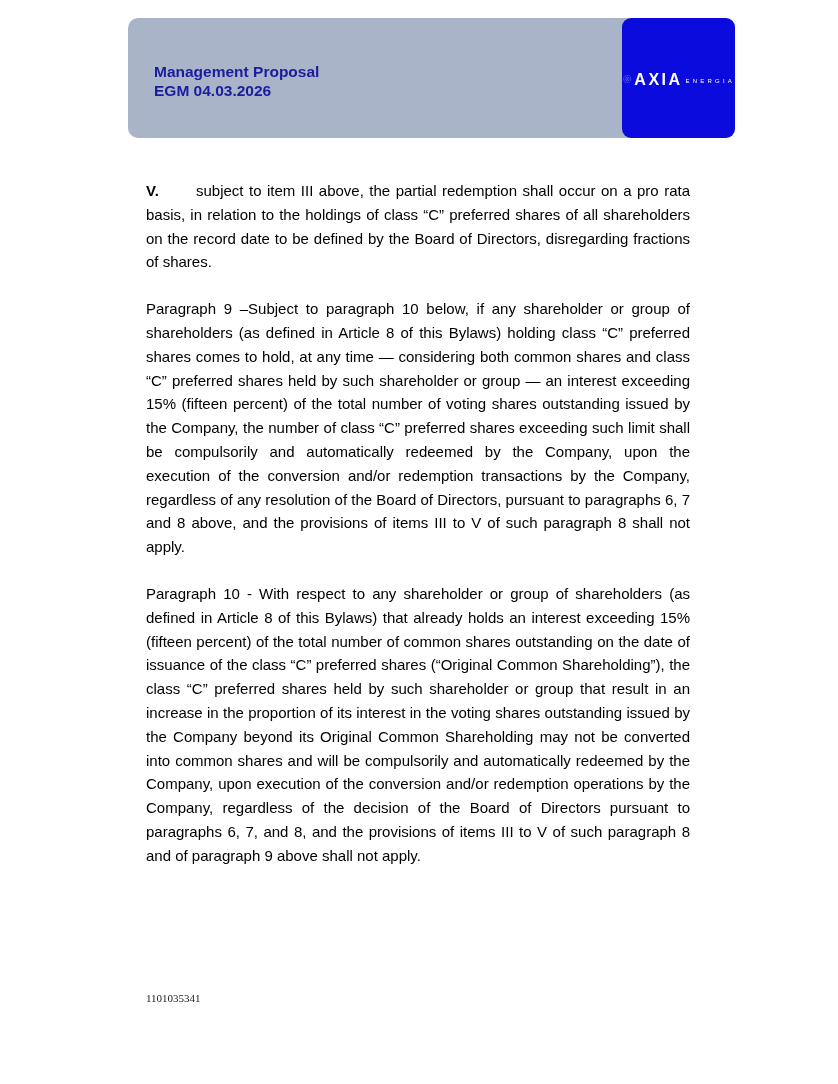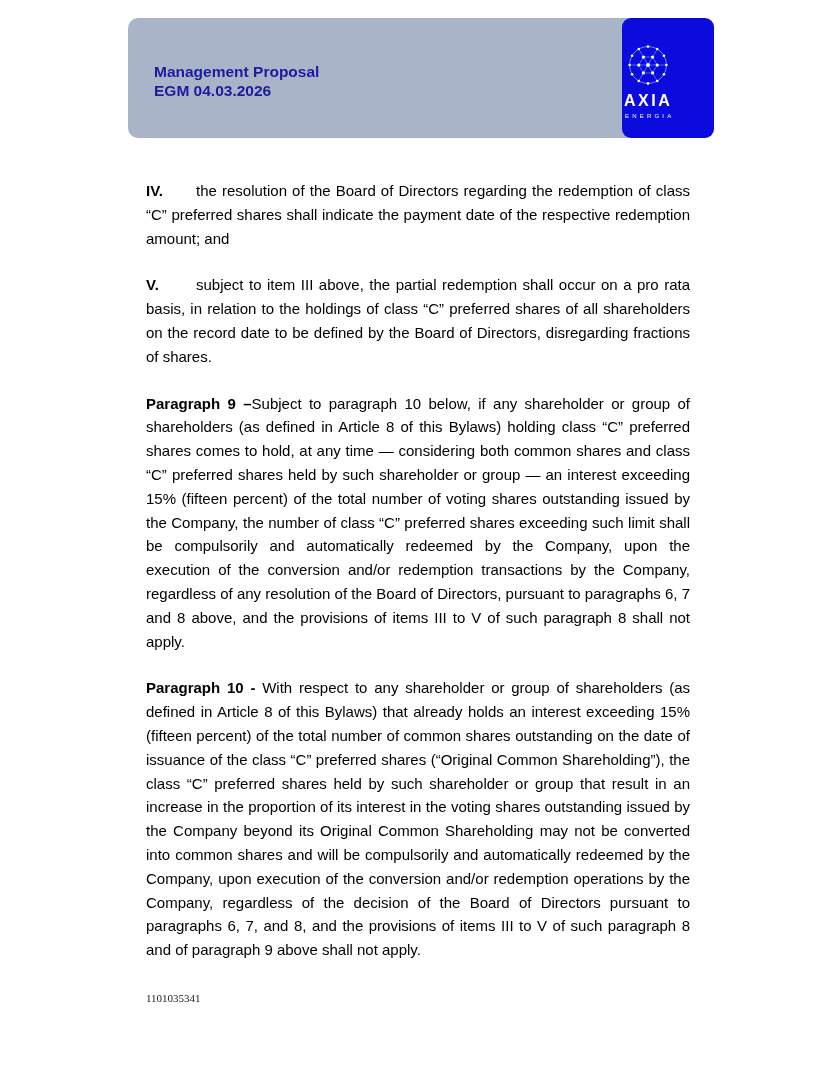--- a/index.html
+++ b/index.html
@@ -25,25 +25,26 @@
     position: absolute;
     left: 26px; top: 44px;
     font-weight: 700;
     font-size: 15.5px;
     line-height: 19px;
     color: var(--header-text, #1b1b9e);
   }
   .logo-box {
     position: absolute;
     left: 622px; top: 18px;
-    width: 92px; height: 120px;
+    width: 113px; height: 120px;
     background: var(--logo-bg, #0b0bdd);
     border-radius: 9px;
     display: flex;
-    flex-direction: column;
+    flex-direction: row;
+    align-items: center;
     justify-content: center;
     padding-top: 2px;
   }
   .logo-box svg { display: block; }
   .brand {
     color: #ffffff;
     font-weight: 700;
     font-size: 16px;
     letter-spacing: 2.5px;
     padding-left: 2px;
@@ -63,21 +64,21 @@
     font-size: 15px;
     line-height: 23.8px;
     text-align: justify;
   }
   .doc-body p { margin: 0 0 23px 0; }
   .marker {
     display: inline-block;
     width: 50px;
     font-weight: 700;
   }
-  .para-label { font-weight: 700; }
+  .para-label { font-weight: 400; }
   .underlined { }
   .footer {
     position: absolute;
     left: 146px; top: 992px;
     font-family: "Liberation Serif", serif;
     font-size: 11px;
     color: #222222;
   }
 </style>
 </head>
@@ -136,21 +137,20 @@
         <circle cx="32.5" cy="9.28" r="1.2"></circle>
         <circle cx="38.72" cy="15.5" r="1.2"></circle>
       </g>
     </svg>
     <div class="brand">AXIA</div>
     <div class="subbrand">ENERGIA</div>
   </div>
 
   <div class="doc-body">
 
-    <p><span class="marker">IV.</span><span>the resolution of the Board of Directors regarding the redemption of class “C” preferred shares shall indicate the payment date of the respective redemption amount; and</span></p>
 
     <p><span class="marker">V.</span><span>subject to item III above, the partial redemption shall occur on a pro rata basis, in relation to the holdings of class “C” preferred shares of all shareholders on the record date to be defined by the Board of Directors, disregarding fractions of shares.</span></p>
 
     <p><span class="para-label">Paragraph 9 –</span><span>Subject to paragraph 10 below, if any shareholder or group of shareholders (as defined in Article 8 of this Bylaws) holding class “C” preferred shares comes to hold, at any time — considering both common shares and class “C” preferred shares held by such shareholder or group — an interest exceeding 15% (fifteen percent) of the total number of voting shares outstanding issued by the Company, the number of class “C” preferred shares exceeding such limit shall be compulsorily and automatically redeemed by the Company, upon the execution of the conversion and/or redemption transactions by the Company, regardless of any resolution of the Board of Directors, pursuant to paragraphs 6, 7 and 8 above, and the provisions of items III to V of such paragraph 8 shall not apply.</span></p>
 
     <p><span class="para-label">Paragraph 10 -</span><span> With respect to any shareholder or group of shareholders (as defined in Article 8 of this Bylaws) that already holds an interest exceeding 15% (fifteen percent) of the total number of common shares outstanding on the date of issuance of the class “C” preferred shares (“</span><span class="underlined">Original Common Shareholding</span><span>”), the class “C” preferred shares held by such shareholder or group that result in an increase in the proportion of its interest in the voting shares outstanding issued by the Company beyond its Original Common Shareholding may not be converted into common shares and will be compulsorily and automatically redeemed by the Company, upon execution of the conversion and/or redemption operations by the Company, regardless of the decision of the Board of Directors pursuant to paragraphs 6, 7, and 8, and the provisions of items III to V of such paragraph 8 and of paragraph 9 above shall not apply.</span></p>
 
   </div>
 
   <div class="footer">1101035341</div>

